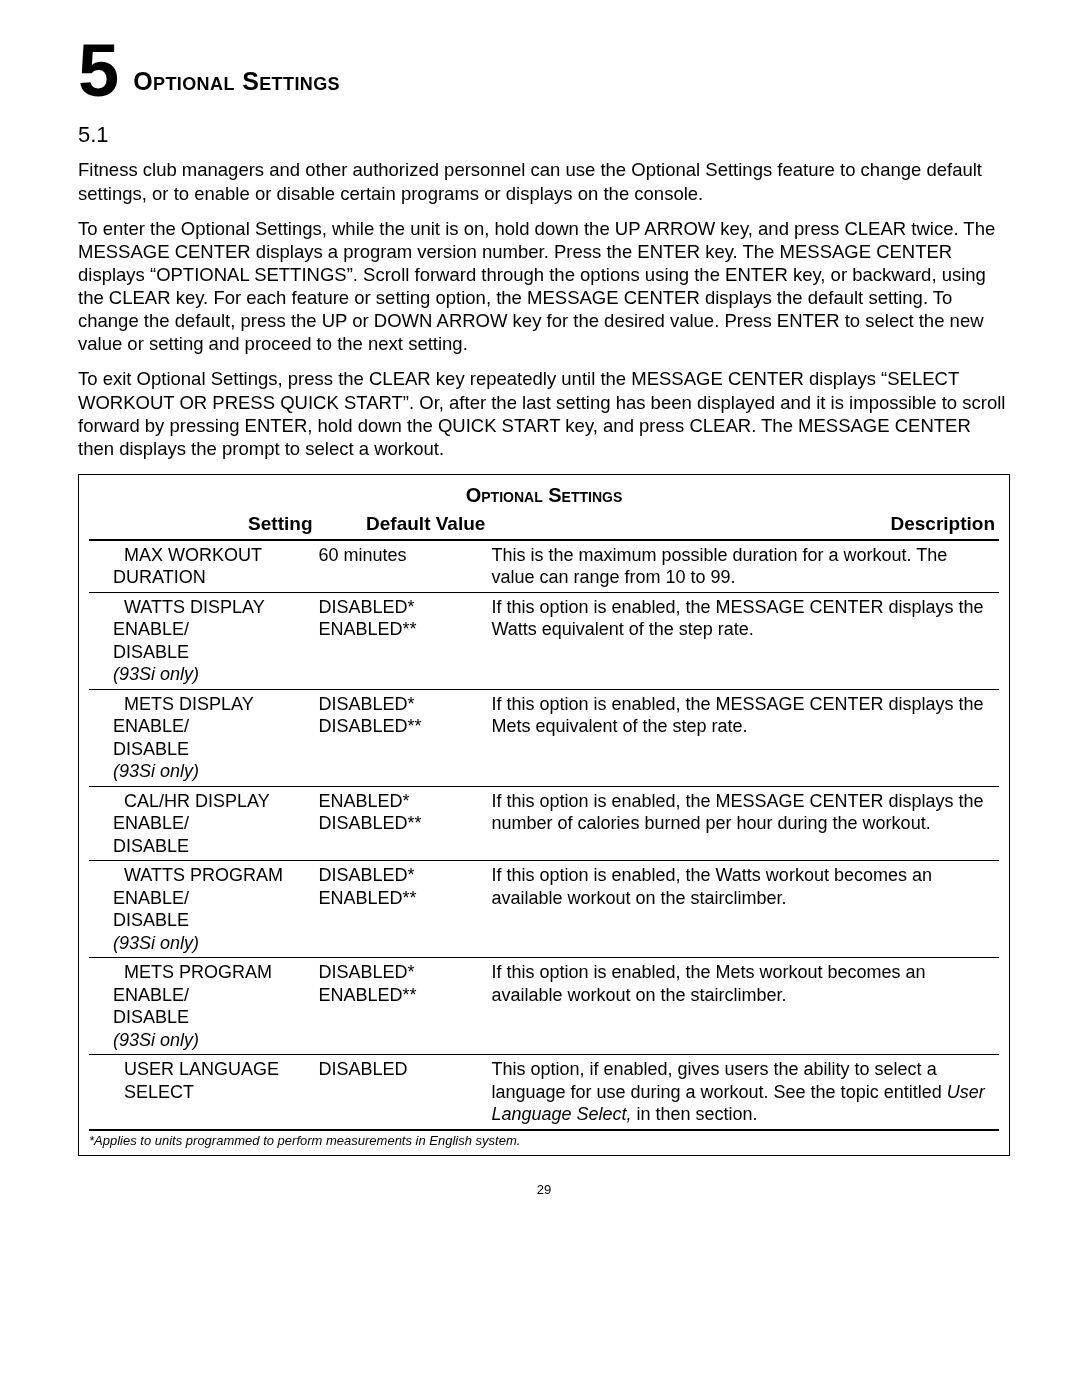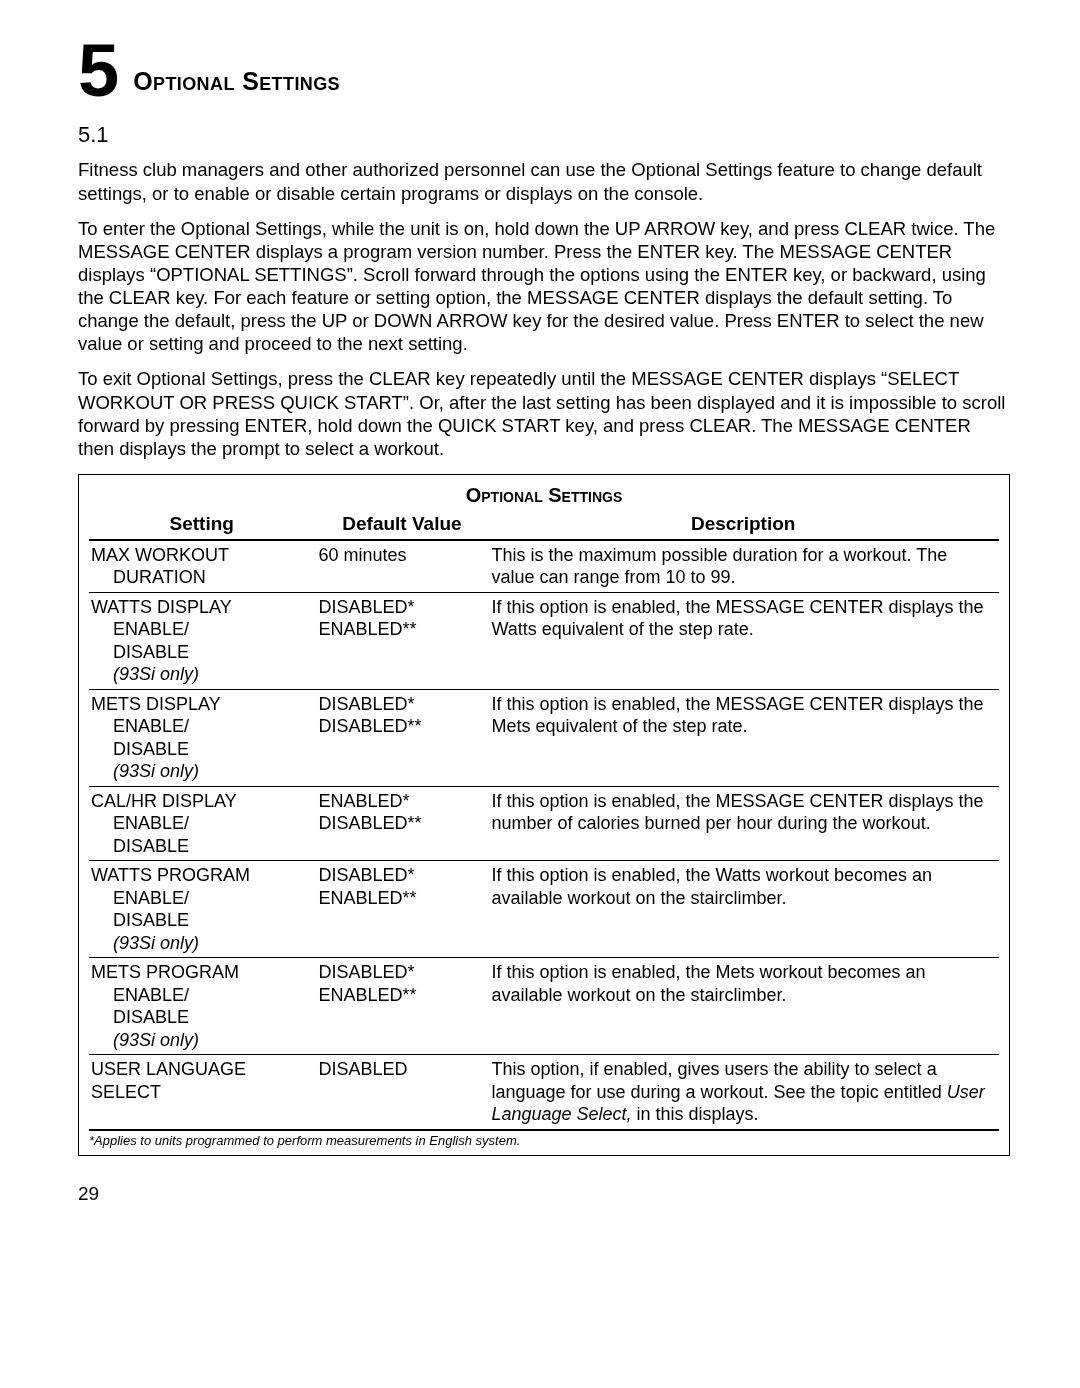--- a/index.html
+++ b/index.html
@@ -61,47 +61,47 @@
     font-size: 20px;
     margin: 2px 0 2px 0;
     font-variant: small-caps;
   }
   table {
     border-collapse: collapse;
     width: 100%;
     font-size: 18px;
   }
   th {
-    text-align: center;
+    text-align: right;
     font-weight: 700;
     font-size: 19px;
     border-bottom: 2.5px solid #000;
     padding: 2px 4px 3px 2px;
     vertical-align: bottom;
   }
   td {
     vertical-align: top;
     border-bottom: 1px solid #000;
     padding: 3px 4px 3px 2px;
   }
   tr.last td { border-bottom: 2.5px solid #000; }
   .col-setting { width: 25%; }
   .col-default { width: 19%; }
   .col-desc    { width: 56%; }
-  .setting-main { display: block; }
+  .setting-main { display: block; margin-left: 33px; }
   .setting-sub  { display: block; padding-left: 22px; }
   .setting-note { display: block; padding-left: 22px; font-style: italic; }
   .footnote {
     font-style: italic;
     font-size: 13px;
     margin: 2px 0 0 0;
   }
   .page-num {
-    text-align: left;
-    font-size: 19px;
+    text-align: center;
+    font-size: 13px;
     margin-top: 26px;
   }
   .desc-italic { font-style: italic; }
 </style>
 </head>
 <body>
 
 <div class="page">
 
   <div class="chapter-head">
@@ -202,21 +202,21 @@
             </td>
             <td class="col-desc">If this option is enabled, the Mets workout becomes an available workout on the stairclimber.</td>
           </tr>
           <tr class="last">
             <td class="col-setting">
               <span class="setting-main">USER LANGUAGE SELECT</span>
             </td>
             <td class="col-default">
               <div>DISABLED</div>
             </td>
-            <td class="col-desc"><span>This option, if enabled, gives users the ability to select a language for use during a workout. See the topic entitled </span><span class="desc-italic">User Language Select,</span><span> in this displays.</span></td>
+            <td class="col-desc"><span>This option, if enabled, gives users the ability to select a language for use during a workout. See the topic entitled </span><span class="desc-italic">User Language Select,</span><span> in then section.</span></td>
           </tr>
         </tbody>
     </table>
     <div class="footnote">*Applies to units programmed to perform measurements in English system.</div>
   </div>
 
   <div class="page-num">29</div>
 
 </div>
 

